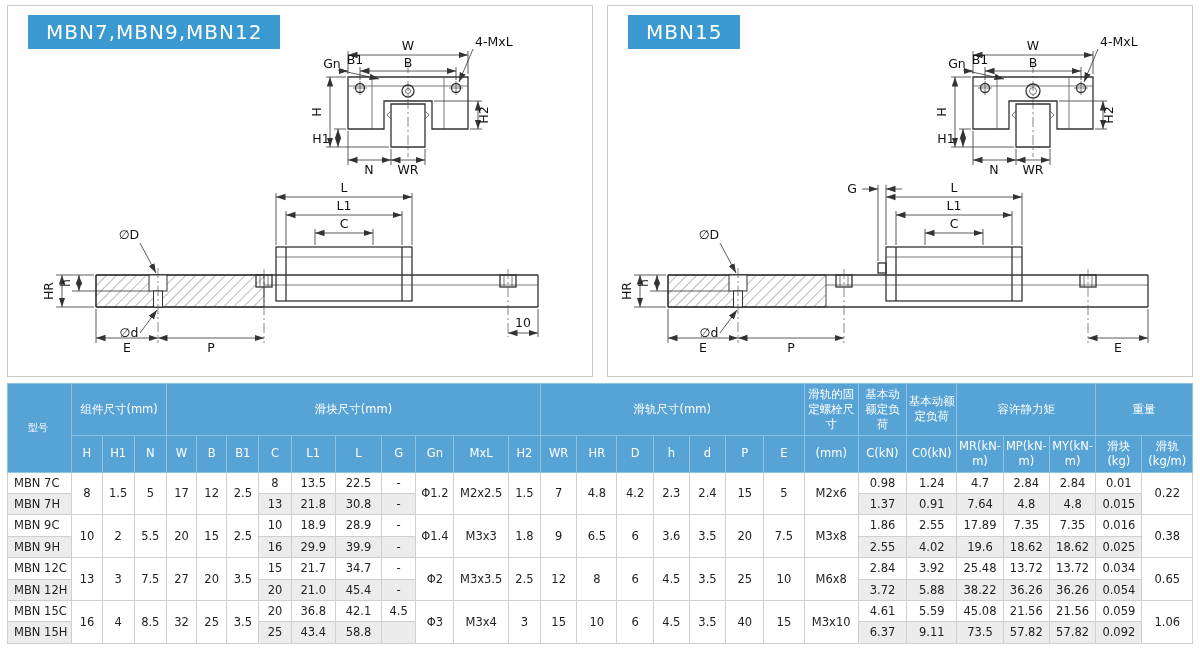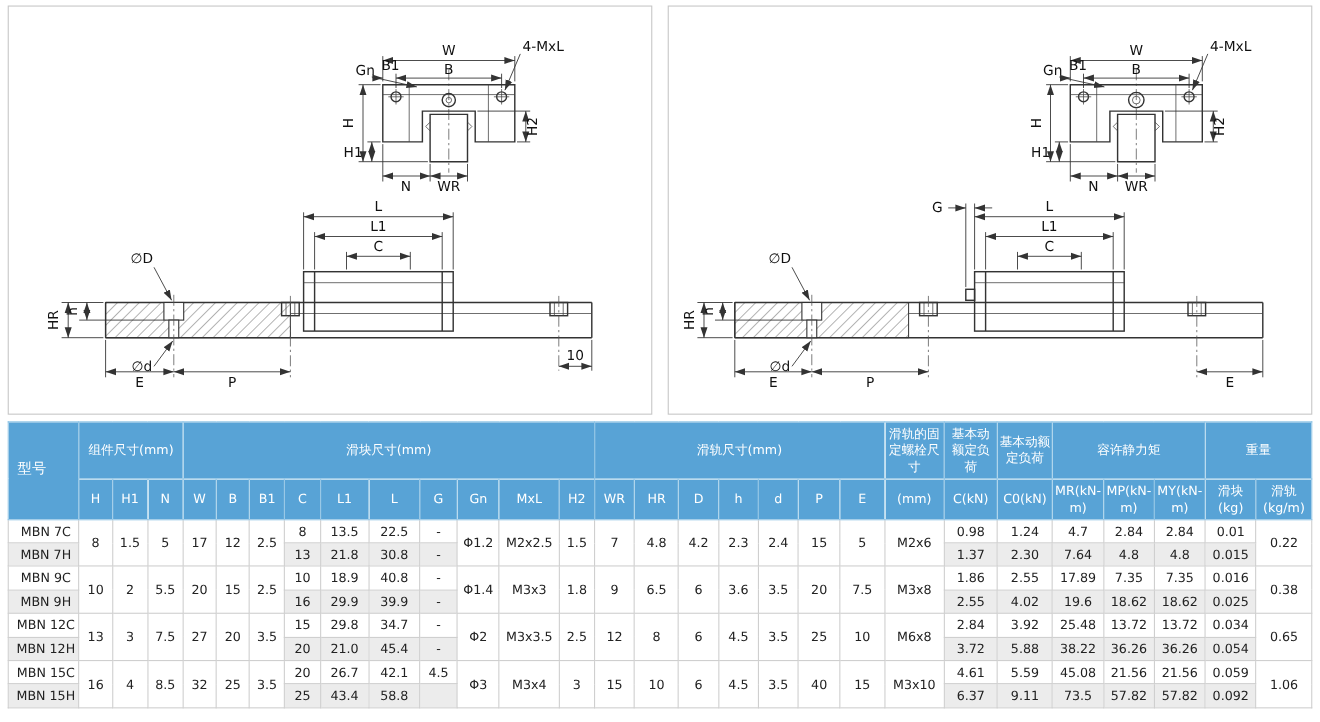--- a/index.html
+++ b/index.html
@@ -8,25 +8,25 @@
   .page{width:1200px;height:656px;background:#fff;padding:5px 7px 0;overflow:hidden}
   .panels{display:flex;gap:14px;height:372px}
   .panel{position:relative;flex:1;border:1px solid #c7c7c7;background:#fff}
   .panel svg{position:absolute;left:0;top:0;width:100%;height:100%}
   .banner{position:absolute;top:9px;left:20px;z-index:2;background:#3a99d0;color:#fff;
           font-size:20px;letter-spacing:1px;padding:7px 18px;line-height:1}
   .spec-wrap{margin-top:6px}
   table.spec{table-layout:fixed;width:1186px;border-collapse:collapse;font-size:11.5px}
   .spec th{background:#58a3d6;color:#fff;font-weight:400;border:1px solid #8ec3e4;
            padding:3px 1px;text-align:center;line-height:1.3;overflow:hidden}
-  .spec th.model-h{text-align:left;padding-left:8px;font-size:13px}
+  .spec th.model-h{text-align:left;padding-left:20px;font-size:10px}
   .spec td{border:1px solid #cfcfcf;text-align:center;padding:3px 2px;color:#222;
            line-height:1.25;background:#fff;overflow:hidden}
   .spec tbody tr:nth-child(even) td{background:#ececec}
-  .spec td.model{text-align:center;padding-left:6px;white-space:nowrap}
+  .spec td.model{text-align:left;padding-left:6px;white-space:nowrap}
   
   .oln{fill:none;stroke:#333;stroke-width:1.3}
   .thin{fill:none;stroke:#444;stroke-width:.7}
   .dim{fill:none;stroke:#333;stroke-width:.8}
   .ctr{fill:none;stroke:#555;stroke-width:.7;stroke-dasharray:10 3 2 3}
   .lbl{font-family:"DejaVu Sans","Liberation Sans",sans-serif;font-size:12.5px;fill:#111}
   .hatchbox{stroke:#333;stroke-width:.9}
   .whole{fill:#fff;stroke:#333;stroke-width:1}
 </style>
 </head>
@@ -161,20 +161,23 @@
           <line class="dim" x1="88" y1="302" x2="88" y2="336"></line>
           <line class="dim" x1="88" y1="331" x2="150" y2="331" marker-start="url(#ar1)" marker-end="url(#ar1)"></line>
           <text class="lbl" x="119" y="345" text-anchor="middle">E</text>
           <line class="dim" x1="150" y1="331" x2="256" y2="331" marker-start="url(#ar1)" marker-end="url(#ar1)"></line>
           <text class="lbl" x="203" y="345" text-anchor="middle">P</text>
           <line class="dim" x1="530" y1="302" x2="530" y2="330"></line>
           <line class="dim" x1="500" y1="326" x2="530" y2="326" marker-start="url(#ar1)" marker-end="url(#ar1)"></line>
           <text class="lbl" x="515" y="320" text-anchor="middle">10</text>
         </g>
       </svg>
+      <div class="banner">
+        <span>MBN7,MBN9,MBN12</span>
+      </div>
     </div>
 
     <div class="panel">
       <svg viewBox="0 0 584 368">
         <defs>
           <marker id="ar2" markerWidth="11" markerHeight="9" refX="9.5" refY="4" orient="auto-start-reverse" markerUnits="userSpaceOnUse">
             <path d="M0,0.8 L9.5,4 L0,7.2 Z" fill="#333"></path>
           </marker>
           <pattern id="ht2" width="7" height="7" patternTransform="rotate(45)" patternUnits="userSpaceOnUse">
             <rect width="7" height="7" fill="#fff"></rect>
@@ -291,20 +294,23 @@
           <line class="dim" x1="60" y1="302" x2="60" y2="336"></line>
           <line class="dim" x1="60" y1="331" x2="130" y2="331" marker-start="url(#ar2)" marker-end="url(#ar2)"></line>
           <text class="lbl" x="95" y="345" text-anchor="middle">E</text>
           <line class="dim" x1="130" y1="331" x2="236" y2="331" marker-start="url(#ar2)" marker-end="url(#ar2)"></line>
           <text class="lbl" x="183" y="345" text-anchor="middle">P</text>
           <line class="dim" x1="540" y1="302" x2="540" y2="336"></line>
           <line class="dim" x1="480" y1="331" x2="540" y2="331" marker-start="url(#ar2)" marker-end="url(#ar2)"></line>
           <text class="lbl" x="510" y="345" text-anchor="middle">E</text>
         </g>
       </svg>
+      <div class="banner">
+        <span>MBN15</span>
+      </div>
     </div>
   </div>
 
   <div class="spec-wrap">
     <table class="spec">
       <colgroup>
         <col style="width:64px">
           <col style="width:30px">
           <col style="width:32px">
           <col style="width:32px">
@@ -409,37 +415,37 @@
             <td>0.01</td>
             <td rowspan="2">0.22</td>
           </tr>
           <tr>
             <td class="model">MBN 7H</td>
             <td>13</td>
             <td>21.8</td>
             <td>30.8</td>
             <td>-</td>
             <td>1.37</td>
-            <td>2.30</td>
+            <td>0.91</td>
             <td>7.64</td>
             <td>4.8</td>
             <td>4.8</td>
             <td>0.015</td>
           </tr>
           <tr>
             <td class="model">MBN 9C</td>
             <td rowspan="2">10</td>
             <td rowspan="2">2</td>
             <td rowspan="2">5.5</td>
             <td rowspan="2">20</td>
             <td rowspan="2">15</td>
             <td rowspan="2">2.5</td>
             <td>10</td>
             <td>18.9</td>
-            <td>40.8</td>
+            <td>28.9</td>
             <td>-</td>
             <td rowspan="2">Φ1.4</td>
             <td rowspan="2">M3x3</td>
             <td rowspan="2">1.8</td>
             <td rowspan="2">9</td>
             <td rowspan="2">6.5</td>
             <td rowspan="2">6</td>
             <td rowspan="2">3.6</td>
             <td rowspan="2">3.5</td>
             <td rowspan="2">20</td>
@@ -468,21 +474,21 @@
           </tr>
           <tr>
             <td class="model">MBN 12C</td>
             <td rowspan="2">13</td>
             <td rowspan="2">3</td>
             <td rowspan="2">7.5</td>
             <td rowspan="2">27</td>
             <td rowspan="2">20</td>
             <td rowspan="2">3.5</td>
             <td>15</td>
-            <td>29.8</td>
+            <td>21.7</td>
             <td>34.7</td>
             <td>-</td>
             <td rowspan="2">Φ2</td>
             <td rowspan="2">M3x3.5</td>
             <td rowspan="2">2.5</td>
             <td rowspan="2">12</td>
             <td rowspan="2">8</td>
             <td rowspan="2">6</td>
             <td rowspan="2">4.5</td>
             <td rowspan="2">3.5</td>
@@ -512,21 +518,21 @@
           </tr>
           <tr>
             <td class="model">MBN 15C</td>
             <td rowspan="2">16</td>
             <td rowspan="2">4</td>
             <td rowspan="2">8.5</td>
             <td rowspan="2">32</td>
             <td rowspan="2">25</td>
             <td rowspan="2">3.5</td>
             <td>20</td>
-            <td>26.7</td>
+            <td>36.8</td>
             <td>42.1</td>
             <td>4.5</td>
             <td rowspan="2">Φ3</td>
             <td rowspan="2">M3x4</td>
             <td rowspan="2">3</td>
             <td rowspan="2">15</td>
             <td rowspan="2">10</td>
             <td rowspan="2">6</td>
             <td rowspan="2">4.5</td>
             <td rowspan="2">3.5</td>

